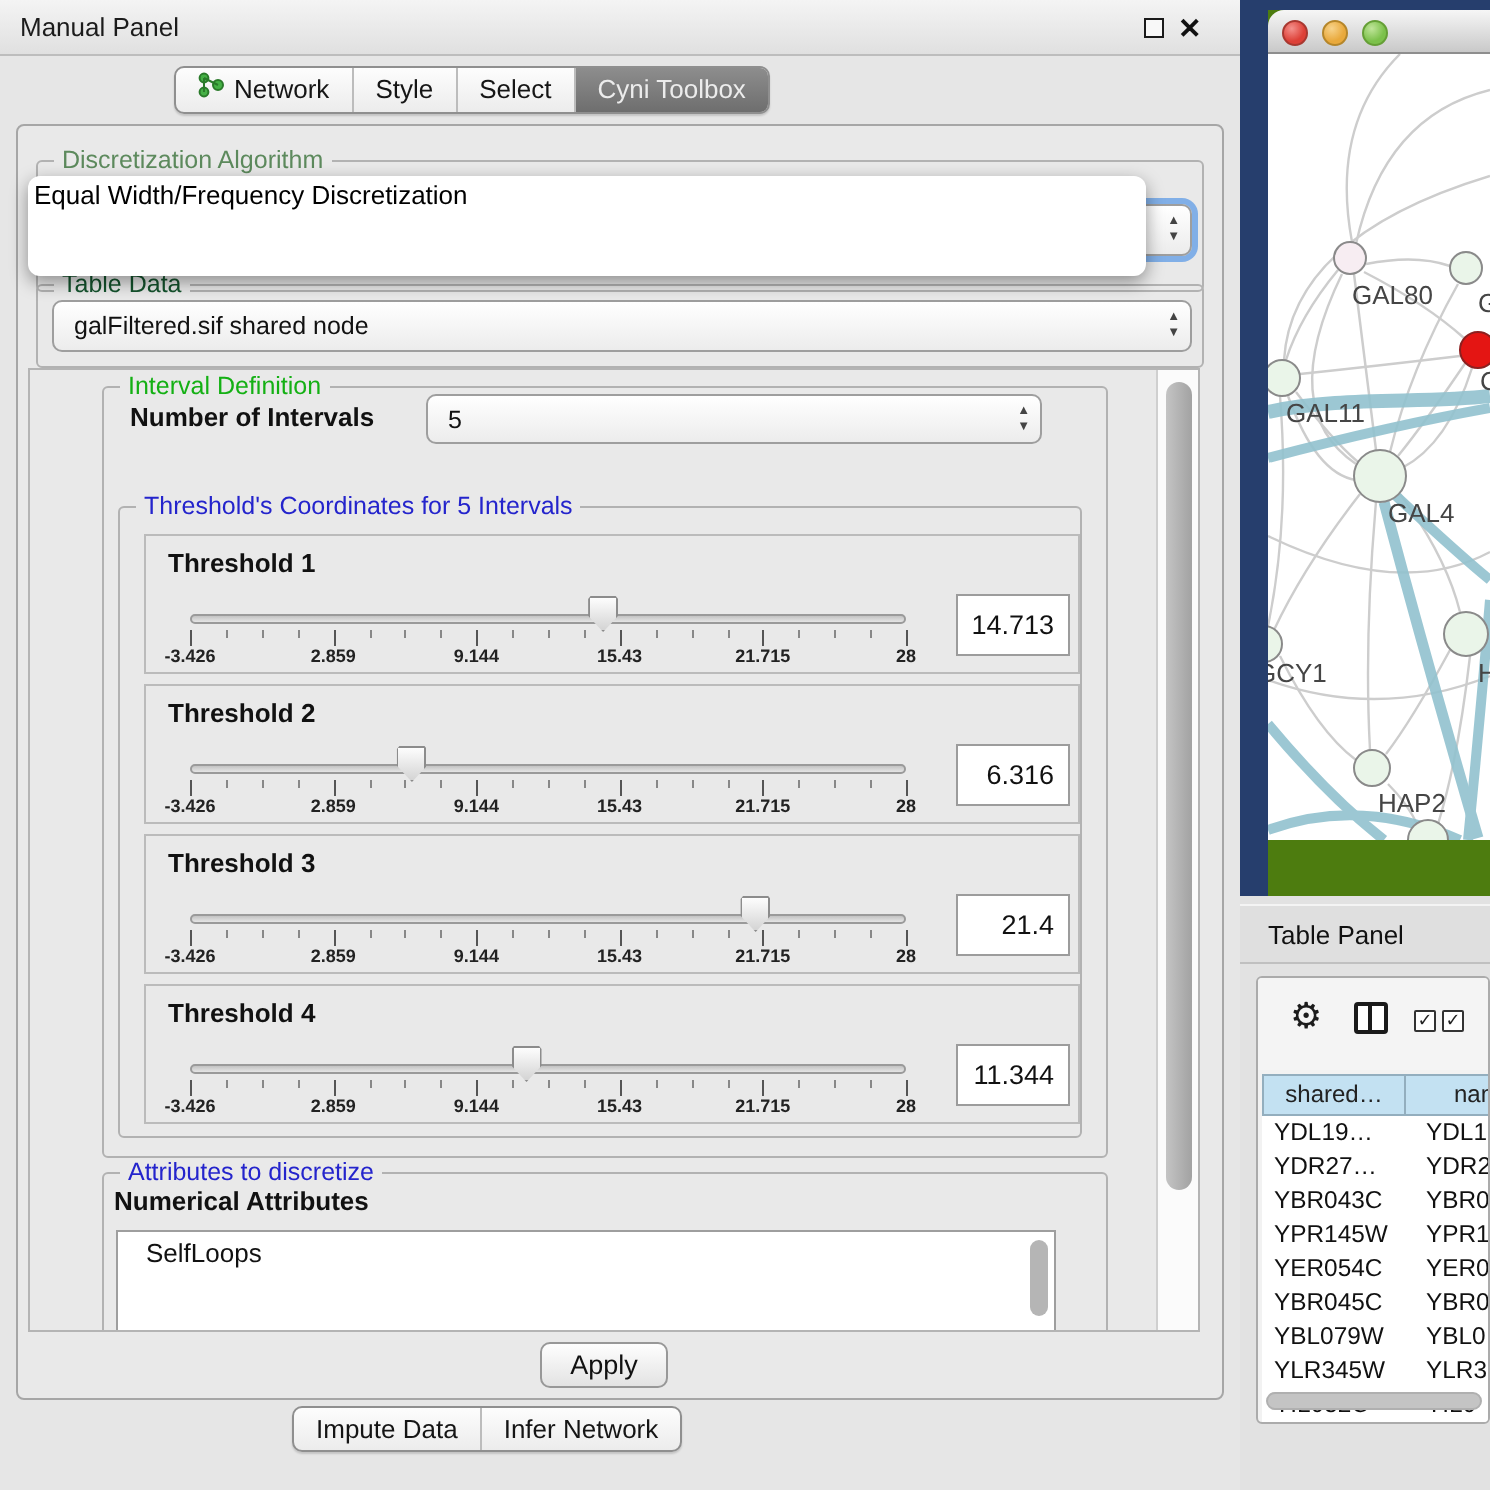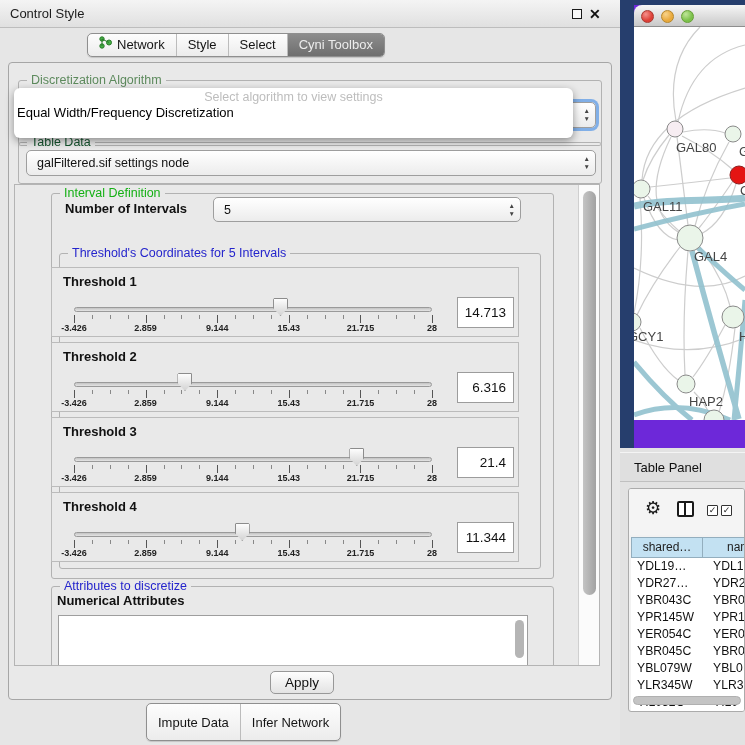--- a/index.html
+++ b/index.html
@@ -13,21 +13,21 @@
   .float-ic { position:absolute; left:572px; top:9px; width:10px; height:10px; border:1.5px solid #1a1a1a; background:#f8f8f8; }
   .close-ic { position:absolute; left:589px; top:0; line-height:28px; font-size:14px; font-weight:bold; color:#111; }
 
   .segmented { position:absolute; display:flex; height:24px; border:1px solid #8f8f8f; border-radius:5px;
     background:linear-gradient(#fdfdfd,#ececec); box-shadow:0 1px 1px rgba(0,0,0,.15); overflow:hidden; }
   .seg { display:flex; align-items:center; gap:5px; padding:0 11px; font-size:13px; line-height:22px;
     border-right:1px solid #bcbcbc; color:#151515; white-space:nowrap; }
   .seg:last-child { border-right:none; }
   .seg.sel { background:linear-gradient(#8d8d8d,#6e6e6e); color:#ececec; border-right-color:#6a6a6a; }
   #top-tabs { left:87px; top:33px; }
-  #bottom-tabs { left:146px; top:703px; height:38px; }
+  #bottom-tabs { left:146px; top:703px; height:23px; }
   #bottom-tabs .seg { line-height:21px; }
 
   .main-panel { position:absolute; left:8px; top:62px; width:604px; height:638px;
     border:1px solid #a6a6a6; border-radius:4px; background:#e9e9e9; }
 
   .group { position:absolute; border:1px solid #b2b2b2; border-radius:3px; }
   .gtitle { position:absolute; top:-8px; left:8px; background:#e9e9e9; padding:0 4px; font-size:12.5px; white-space:nowrap; }
 
   #grp-algo  { left:18px; top:80px;  width:584px; height:66px; }
   #grp-algo .gtitle { color:#5d8a5d; }
@@ -53,21 +53,21 @@
   #vscroll { position:absolute; left:563px; top:0; width:22px; height:480px; background:#fbfbfb; border-left:1px solid #cfcfcf; }
   #vscroll .thumb { position:absolute; left:4px; top:6px; width:13px; height:404px; border-radius:7px;
     background:linear-gradient(90deg,#c4c4c4,#a2a2a2); }
 
   #grp-interval { left:36px; top:8px;  width:503px; height:386px; }
   #grp-interval > .gtitle { color:#14b014; }
   #num-label { position:absolute; left:50px; top:16px; font-weight:bold; font-size:13px; }
   #combo-count { left:198px; top:12px; width:308px; height:25px; }
   #grp-thr { left:44px; top:68px; width:482px; height:316px; }
   #grp-thr > .gtitle, #grp-attr > .gtitle { color:#2424cc; }
-  #threshold-rows { position:absolute; left:36px; top:82px; width:424px; }
+  #threshold-rows { position:absolute; left:57px; top:82px; width:424px; }
 
   .t-row { position:relative; width:468px; height:70px; border:1px solid #bbb; background:#e9e9e9; margin-bottom:5px; }
   .t-label { position:absolute; left:11px; top:6px; font-weight:bold; font-size:13px; }
   .t-track { position:absolute; left:22px; top:39px; width:358px; height:5px; border:1px solid #9a9a9a;
     border-radius:3px; background:linear-gradient(#c3c3c3,#e5e5e5); }
   .t-thumb { position:absolute; top:30px; width:15px; height:18px;
     background:linear-gradient(#fdfdfd,#d4d4d4); border:1px solid #8c8c8c;
     clip-path:polygon(8% 0,92% 0,100% 8%,100% 55%,50% 100%,0 55%,0 8%); }
   .t-ticks { position:absolute; left:22px; top:47px; width:358px; height:8px; }
   .t-ticks i { position:absolute; width:1px; background:#888; top:0; height:4px; }
@@ -81,21 +81,21 @@
   #attr-label { position:absolute; left:42px; top:408px; font-weight:bold; font-size:13px; }
   #attr-list { position:absolute; left:43px; top:430px; width:470px; height:52px; background:#fff;
     border:1px solid #9e9e9e; overflow:hidden; padding:3px 0 0 14px; }
   #attr-list .it { font-size:13px; line-height:15.5px; }
   #attr-list .sb { position:absolute; right:3px; top:4px; width:9px; height:38px; border-radius:5px; background:#b5b5b5; }
 
   .push-btn { position:absolute; left:270px; top:671px; width:64px; height:23px; border:1px solid #989898;
     border-radius:5px; background:linear-gradient(#fefefe,#e3e3e3); font-size:13.5px; text-align:center; line-height:21px; }
 
   
-  #net-frame { position:absolute; left:620px; top:0; width:125px; height:448px; background:#6d28d9; }
+  #net-frame { position:absolute; left:620px; top:0; width:125px; height:448px; background:#4d7c0f; }
   #net-frame .edgeL { position:absolute; left:0; top:0; width:14px; height:448px; background:#263e6d; }
   #net-frame .edgeT { position:absolute; left:14px; top:0; width:111px; height:5px; background:#263e6d; }
   #net-titlebar { position:absolute; left:14px; top:5px; width:111px; height:22px;
     background:linear-gradient(#f6f6f6,#c9c9c9); border-bottom:1px solid #8e8e8e; border-radius:8px 0 0 0; }
   .light { position:absolute; top:5px; width:13px; height:13px; border-radius:50%; }
   #lt-red    { left:7px;  background:radial-gradient(circle at 35% 30%, #f4918c, #dd4037 60%); border:1px solid #a83830; }
   #lt-yellow { left:27px; background:radial-gradient(circle at 35% 30%, #f7d38b, #e9a93c 60%); border:1px solid #b5862a; }
   #lt-green  { left:47px; background:radial-gradient(circle at 35% 30%, #c0e59a, #7cc14b 60%); border:1px solid #659f36; }
   #net-canvas { position:absolute; left:14px; top:27px; width:111px; height:393px; background:#fff; overflow:hidden; }
 
@@ -124,21 +124,21 @@
   .dcell.c2 { width:120px; padding-left:10px; }
   #hscroll { position:absolute; left:4px; top:207px; width:108px; height:9px; border-radius:5px;
     background:#c4c4c4; border:1px solid #b0b0b0; }
 
   svg text { font-family:"Liberation Sans", sans-serif; }
 </style>
 </head>
 <body>
 
 <div class="titlebar">
-  <span class="title">Control Style</span>
+  <span class="title">Manual Panel</span>
   <span class="float-ic"></span>
   <span class="close-ic">✕</span>
 </div>
 
 <div class="segmented" id="top-tabs">
   <div class="seg">
     <span>
       <svg width="13" height="13" viewBox="0 0 13 13">
           <circle cx="3" cy="3" r="2.2" fill="#45b045" stroke="#2a7a2a"></circle>
           <circle cx="3" cy="10" r="2.2" fill="#45b045" stroke="#2a7a2a"></circle>
@@ -164,29 +164,28 @@
 <div class="group" id="grp-algo">
   <span class="gtitle">Discretization Algorithm</span>
 </div>
 <div class="combo" id="combo-algo">
   <span class="stepper">
       <span>▲</span>
       <span>▼</span>
     </span>
 </div>
 <div id="popup">
-  <div class="ph">Select algorithm to view settings</div>
   <div class="opt">Equal Width/Frequency Discretization</div>
 </div>
 
 <div class="group" id="grp-tdata">
   <span class="gtitle">Table Data</span>
 </div>
 <div class="combo" id="combo-tdata">
-  <span>galFiltered.sif settings node</span>
+  <span>galFiltered.sif shared node</span>
   <span class="stepper">
       <span>▲</span>
       <span>▼</span>
     </span>
 </div>
 
 <div id="scrollpane">
   <div class="group" id="grp-interval">
     <span class="gtitle">Interval Definition</span>
   </div>
@@ -351,20 +350,21 @@
         <div class="t-value">11.344</div>
       </div>
     </div>
 
   <div class="group" id="grp-attr">
     <span class="gtitle">Attributes to discretize</span>
   </div>
   <span id="attr-label">Numerical Attributes</span>
   <div id="attr-list">
     <span class="sb"></span>
+  <div class="it">SelfLoops</div>
     </div>
 
   <div id="vscroll">
       <span class="thumb"></span>
     </div>
 </div>
 
 <div class="push-btn">Apply</div>
 
 <div class="segmented" id="bottom-tabs">

